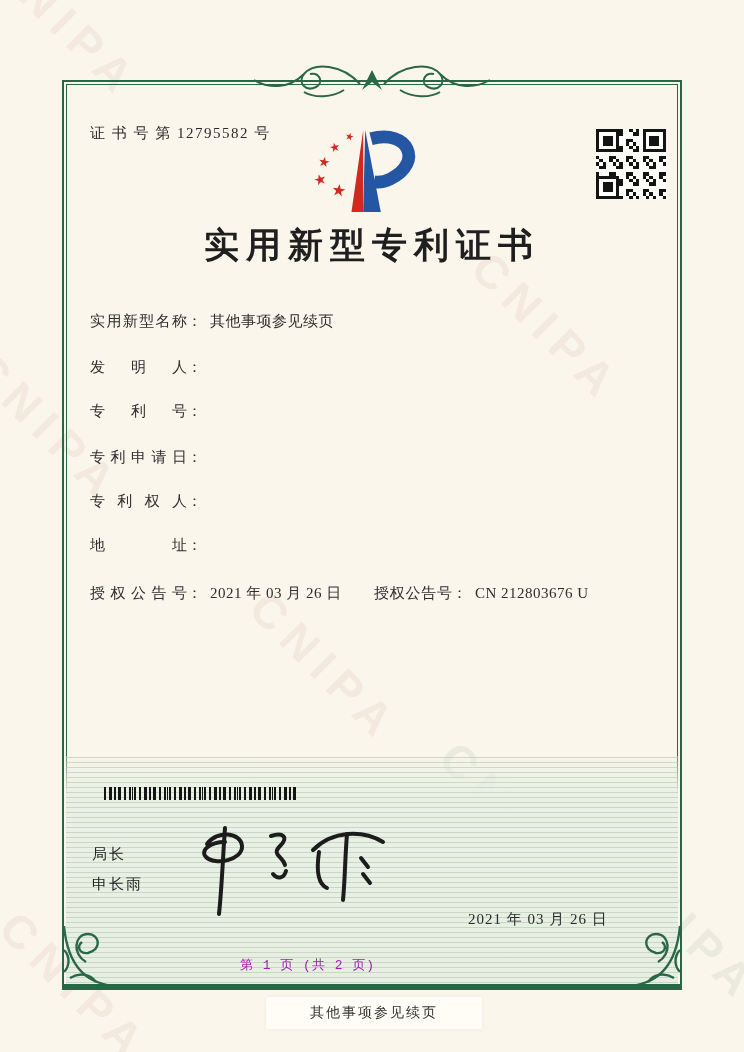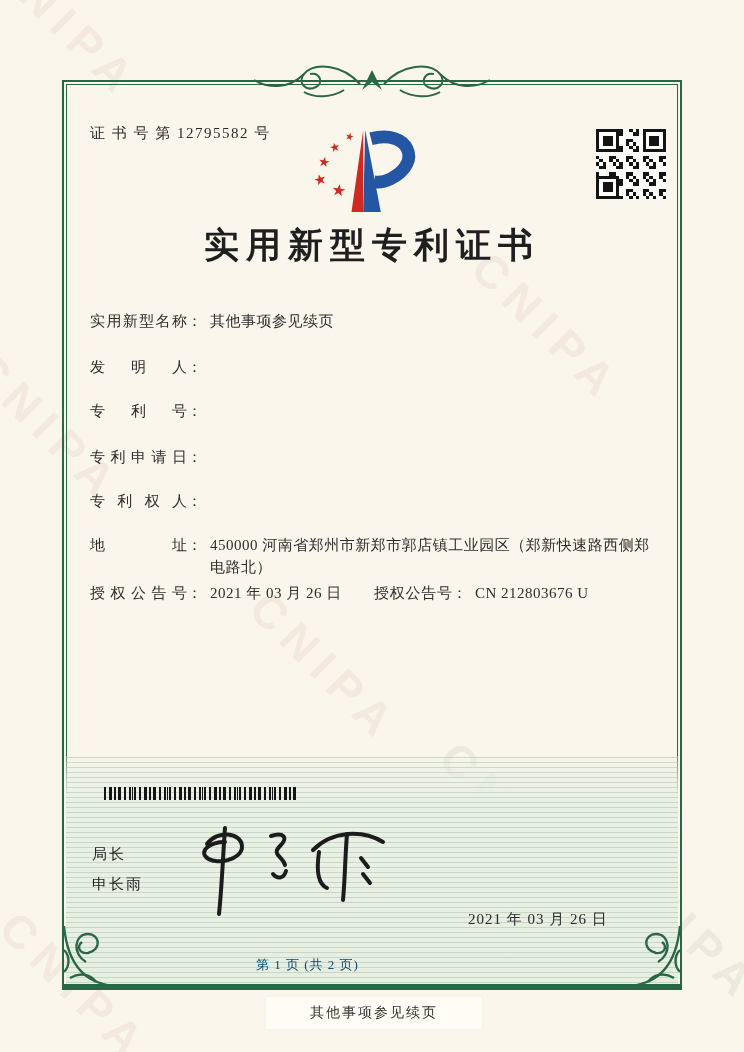--- a/index.html
+++ b/index.html
@@ -71,21 +71,21 @@
     background:
       repeating-linear-gradient(90deg, #141414 0 2px, transparent 2px 5px),
       repeating-linear-gradient(90deg, #141414 0 1px, transparent 1px 7px);
   }
   .sig-title { position:absolute; left:92px; top:845px; font-size:15px; color:#222; letter-spacing:2px; }
   .sig-name  { position:absolute; left:92px; top:875px; font-size:15px; color:#222; letter-spacing:2px; }
   .sig-script { position:absolute; left:185px; top:820px; width:215px; height:100px; }
   .issue-date { position:absolute; left:468px; top:910px; font-size:15px; color:#2b2b2b; letter-spacing:1px; }
   .page-indicator {
     position:absolute; left:62px; width:491px; top:956px; text-align:center;
-    font-size:13px; color:#0c4a6e; letter-spacing:1px;
+    font-size:13px; color:#a21caf; letter-spacing:1px;font-family:Liberation Mono, monospace;
   }
   .note-box {
     position:absolute; left:266px; top:997px; width:216px; height:32px;
     background:#fffdf6; box-shadow:0 0 4px rgba(0,0,0,0.05);
     display:flex; align-items:center; justify-content:center;
     font-size:14px; color:#333; letter-spacing:2px;
   }
 </style>
 </head>
 <body>
@@ -617,21 +617,20 @@
     <span class="f-label">专利申请日</span>
       <span class="f-colon">：</span>
   </div>
   <div class="field-row" style="top:490px;">
     <span class="f-label">专利权人</span>
       <span class="f-colon">：</span>
   </div>
   <div class="field-row" style="top:534px;">
     <span class="f-label">地址</span>
       <span class="f-colon">：</span>
-    <span class="f-value">450000 河南省郑州市新郑市郭店镇工业园区（郑新快速路西侧郑电路北）</span>
   </div>
   <div class="field-row" style="top:582px;">
     <span class="f-label">授权公告号</span>
       <span class="f-colon">：</span>
     <span class="f-value">2021 年 03 月 26 日</span>
     <span class="pair2">
       <span class="f-label">授权公告号</span>
         <span class="f-colon">：</span>
       <span class="f-value">CN 212803676 U</span>
     </span>

